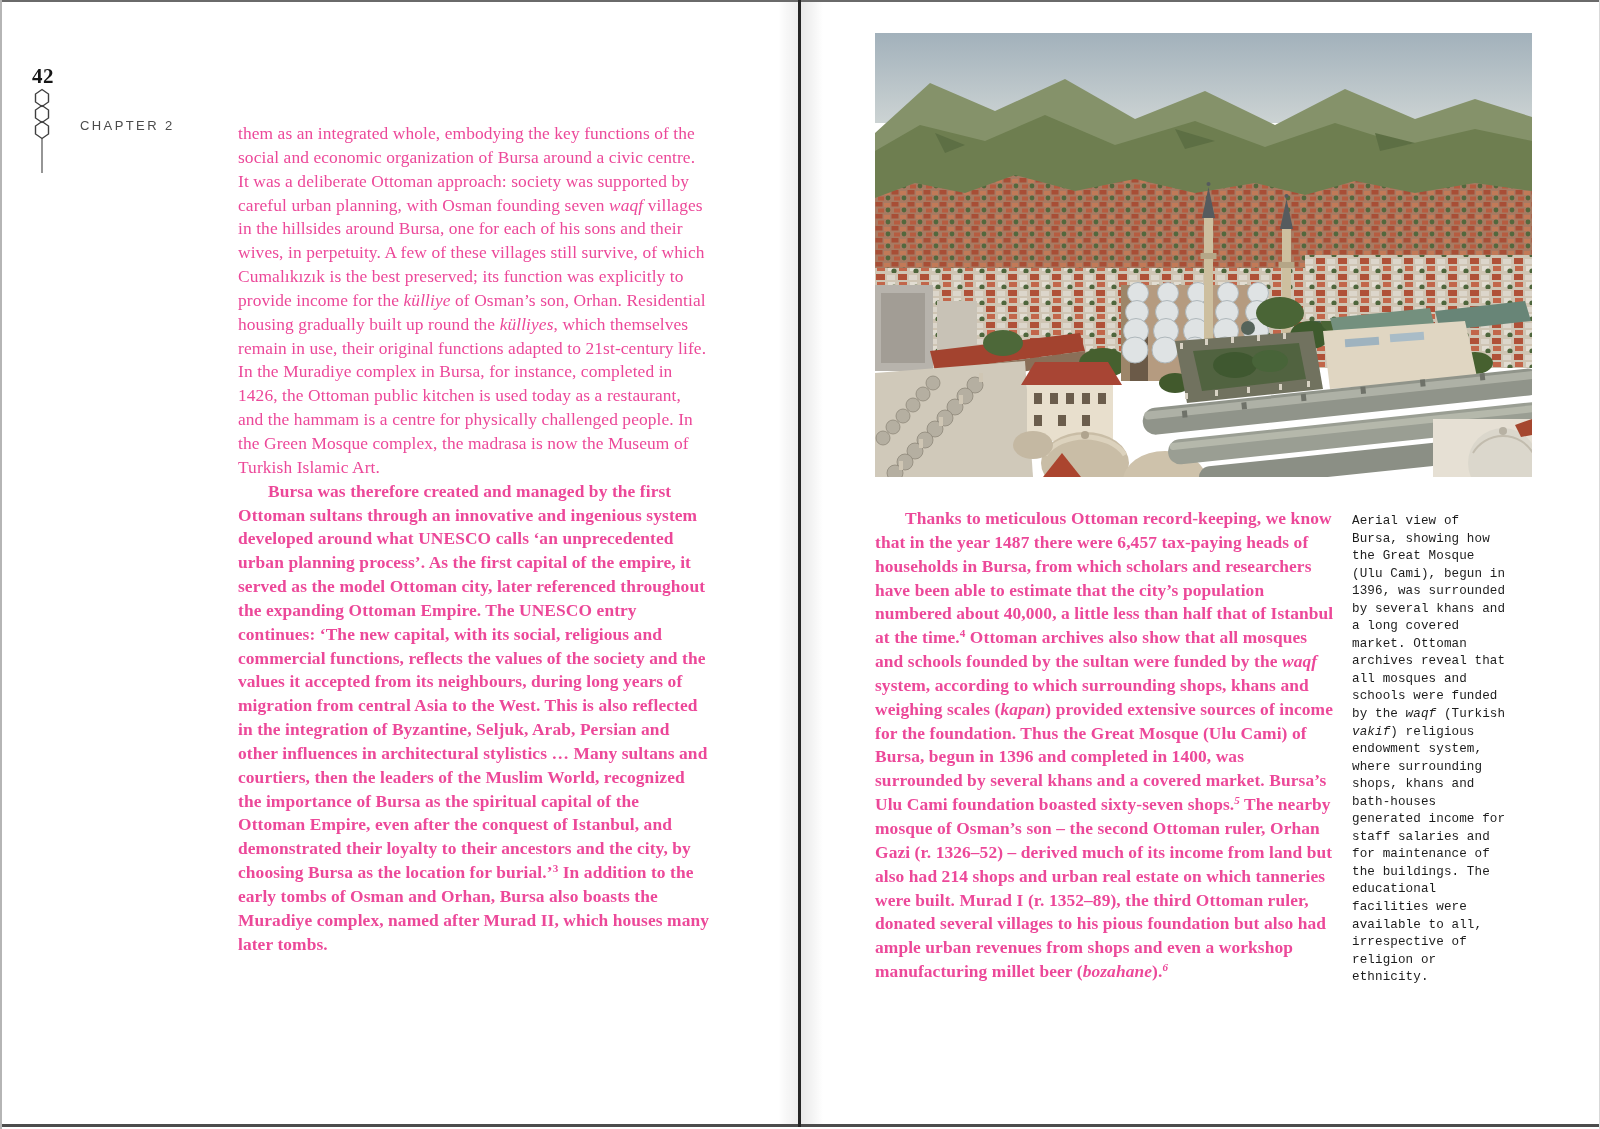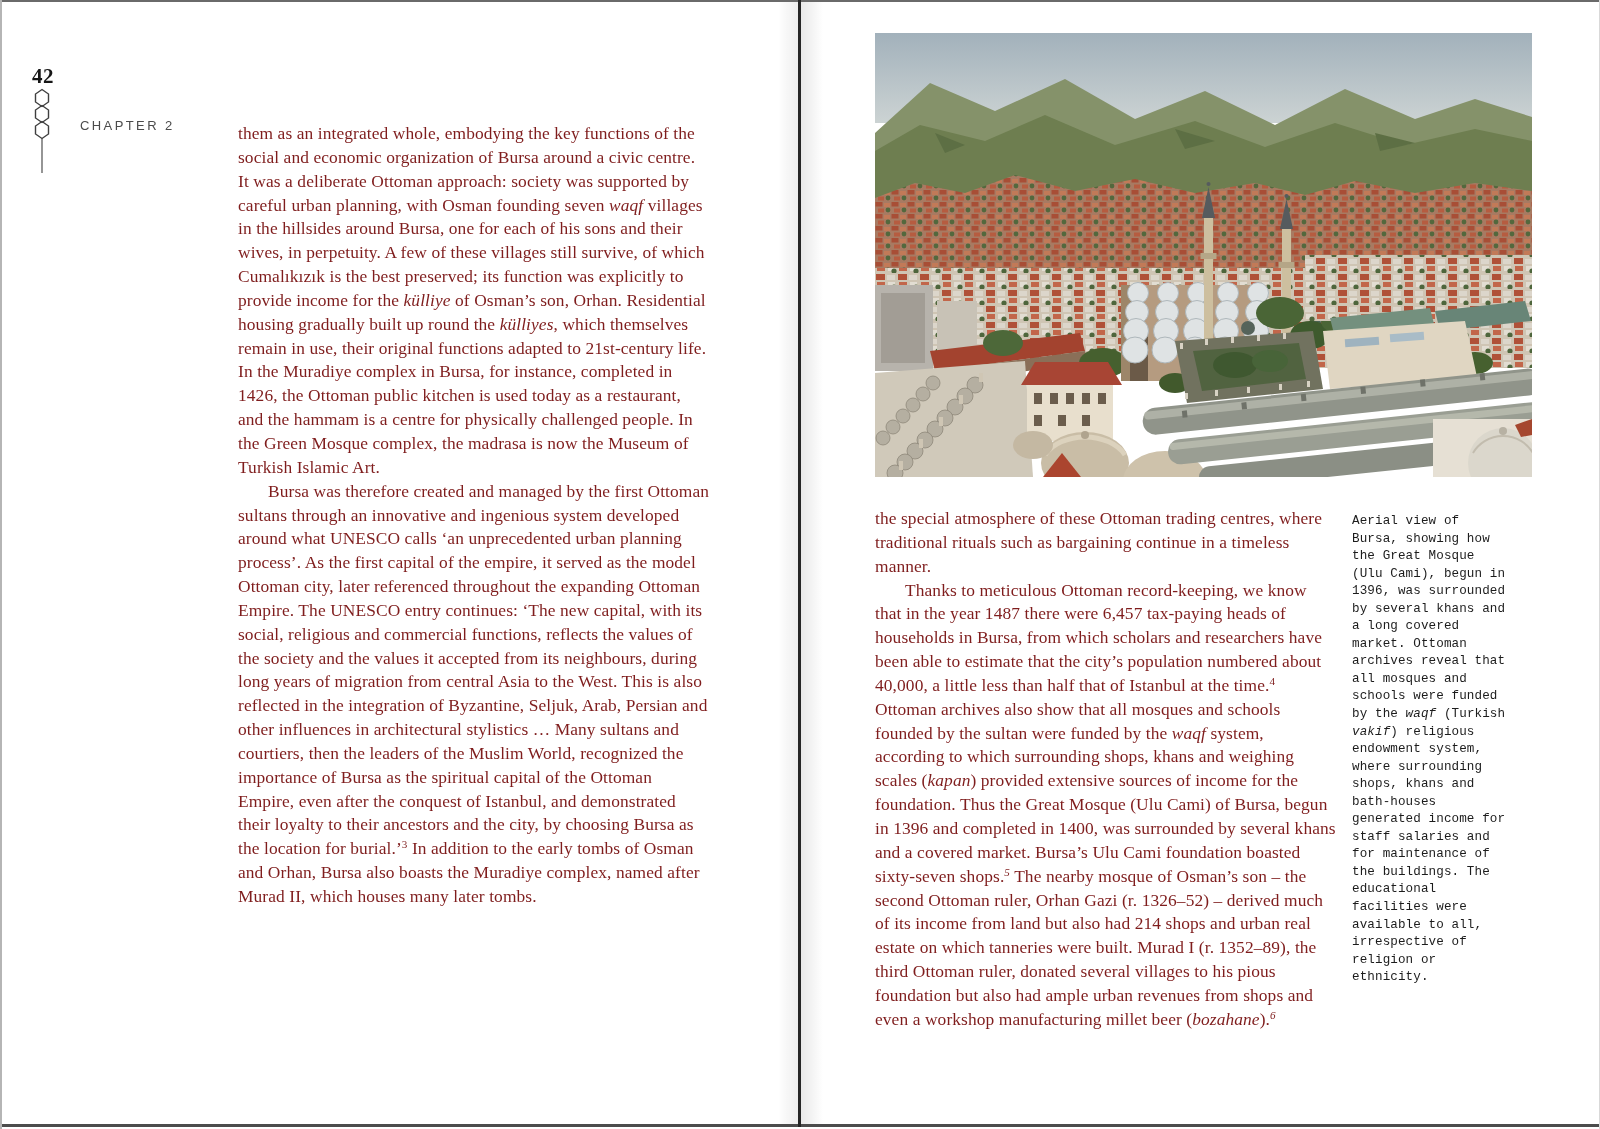--- a/index.html
+++ b/index.html
@@ -21,23 +21,23 @@
   .page{position:absolute;top:0;height:905px;width:798px;}
   .page-left{left:0;}
   .page-right{left:801px;width:799px;}
 
   .pagenum{position:absolute;left:32px;top:64px;font-size:21px;font-weight:bold;color:#161616;letter-spacing:.5px;}
   .chapter{position:absolute;left:80px;top:70px;font-family:"Liberation Sans",sans-serif;
            font-size:13px;letter-spacing:2.4px;color:#4b4b4b;margin-top:48px;}
   .ornament{position:absolute;left:33px;top:88px;}
 
   .bodycol{position:absolute;font-size:17.4px;line-height:23.85px;letter-spacing:.1px;
-           text-align:left;color:#7f1d1d;}
+           text-align:left;color:#ec4899;}
   .bodycol p{margin:0;}
-  .bodycol p.indent{text-indent:30px;}
+  .bodycol p.indent{text-indent:30px;font-weight:bold;}
   .bodycol sup{font-size:64%;line-height:0;vertical-align:6px;}
   .left-col{left:238px;top:122px;width:472px;}
   .right-col{left:74px;top:507px;width:461px;}
 
   .photo{position:absolute;left:74px;top:33px;width:657px;height:444px;overflow:hidden;}
   .photo svg{display:block;}
 
   .caption{position:absolute;left:551px;top:513px;width:155px;
            font-family:Liberation Mono, monospace;font-size:12.6px;line-height:17.55px;
            color:#1c1c1c;letter-spacing:.1px;}
@@ -253,21 +253,20 @@
 
         <rect x="558" y="386" width="99" height="58" fill="#e6e0d4"></rect>
         <circle cx="628" cy="430" r="35" fill="#dbd7cc"></circle>
         <path d="M598,420 A35 35 0 0 1 658,420" fill="none" stroke="#c2bcae" stroke-width="2"></path>
         <circle cx="628" cy="398" r="4" fill="#b7b1a3"></circle>
         <path d="M640,392 L657,386 L657,402 L646,404 Z" fill="#a5472f"></path>
       </svg>
     </figure>
 
     <div class="bodycol right-col">
-      <p>the special atmosphere of these Ottoman trading centres, where traditional rituals such as bargaining continue in a timeless manner.</p>
       <p class="indent">Thanks to meticulous Ottoman record-keeping, we know that in the year 1487 there were 6,457 tax-paying heads of households in Bursa, from which scholars and researchers have been able to estimate that the city’s population numbered about 40,000, a little less than half that of Istanbul at the time.<sup>4</sup> Ottoman archives also show that all mosques and schools founded by the sultan were funded by the <i>waqf</i> system, according to which surrounding shops, khans and weighing scales (<i>kapan</i>) provided extensive sources of income for the foundation. Thus the Great Mosque (Ulu Cami) of Bursa, begun in 1396 and completed in 1400, was surrounded by several khans and a covered market. Bursa’s Ulu Cami foundation boasted sixty-seven shops.<sup><i>5</i></sup> The nearby mosque of Osman’s son – the second Ottoman ruler, Orhan Gazi (r. 1326–52) – derived much of its income from land but also had 214 shops and urban real estate on which tanneries were built. Murad I (r. 1352–89), the third Ottoman ruler, donated several villages to his pious foundation but also had ample urban revenues from shops and even a workshop manufacturing millet beer (<i>bozahane</i>).<sup><i>6</i></sup></p>
     </div>
 
     <aside class="caption">Aerial view of Bursa, showing how the Great Mosque (Ulu Cami), begun in 1396, was surrounded by several khans and a long covered market. Ottoman archives reveal that all mosques and schools were funded by the <i>waqf</i> (Turkish <i>vakif</i>) religious endowment system, where surrounding shops, khans and bath-houses generated income for staff salaries and for maintenance of the buildings. The educational facilities were available to all, irrespective of religion or ethnicity.</aside>
   </div>
 
   <div class="gutter-shade-l"></div>
   <div class="gutter-shade-r"></div>
   <div class="edge-top"></div>
   <div class="edge-bottom"></div>

